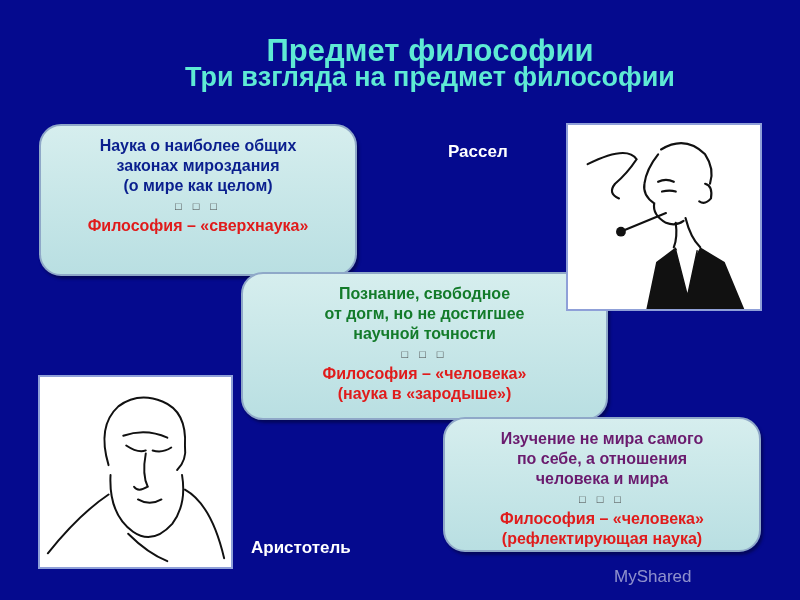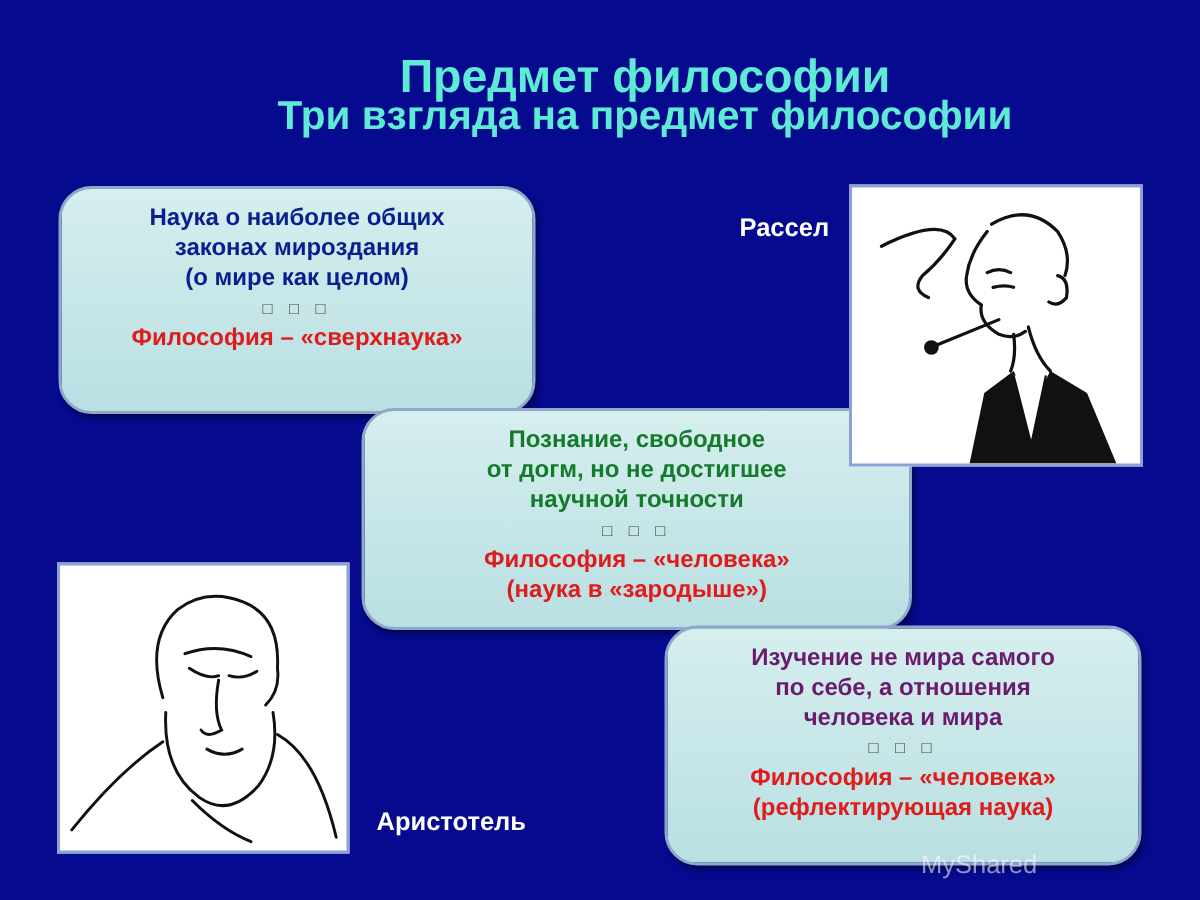--- a/index.html
+++ b/index.html
@@ -24,41 +24,41 @@
       border-radius:22px;
       box-shadow:2px 3px 3px rgba(0,0,0,0.35);
       text-align:center;
       font-size:16px;
       line-height:20px;
       box-sizing:border-box;
       padding-top:10px;
     }
     .box1 { left:39px;  top:124px; width:318px; height:152px; }
     .box2 { left:241px; top:272px; width:367px; height:148px; }
-    .box3 { left:443px; top:417px; width:318px; height:160px; }
+    .box3 { left:443px; top:417px; width:318px; height:135px; }
 
     .line { display:block; }
     .c-blue   { color:#0a1f8e;text-align:center; }
     .c-green  { color:#137b2a; }
     .c-purple { color:#6a1b6e; }
     .c-red    { color:#e01b1b; }
     .squares { color:#444; font-size:11px; letter-spacing:4px; line-height:20px; }
 
     .portrait {
       position:absolute; background:#ffffff;
       border:2px solid #8fa0d8; box-sizing:border-box;
     }
     .p-russell { left:566px; top:123px; width:196px; height:188px; }
     .p-aristotle { left:38px; top:375px; width:195px; height:194px; }
     .portrait svg { width:100%; height:100%; display:block; }
 
     .name {
       position:absolute; color:#ffffff; font-size:17px;
     }
-    .n-russell { left:448px; top:142px;margin-left:45px; }
+    .n-russell { left:448px; top:142px; }
     .n-aristotle { left:251px; top:538px; }
 
     .watermark {
       position:absolute; left:614px; top:567px; color:rgba(255,255,255,0.55);
       font-size:17px; font-weight:normal;
     }
   </style>
 </head>
 <body>
 

